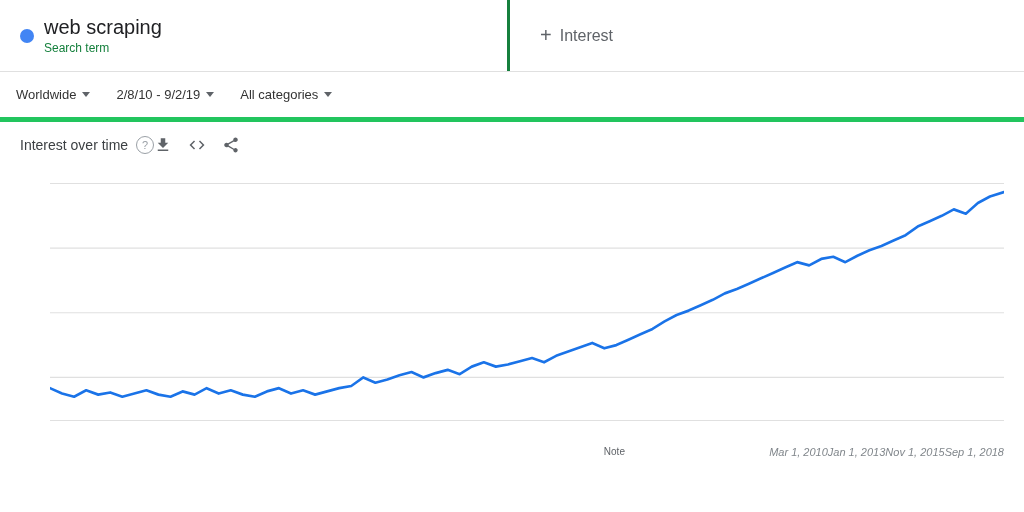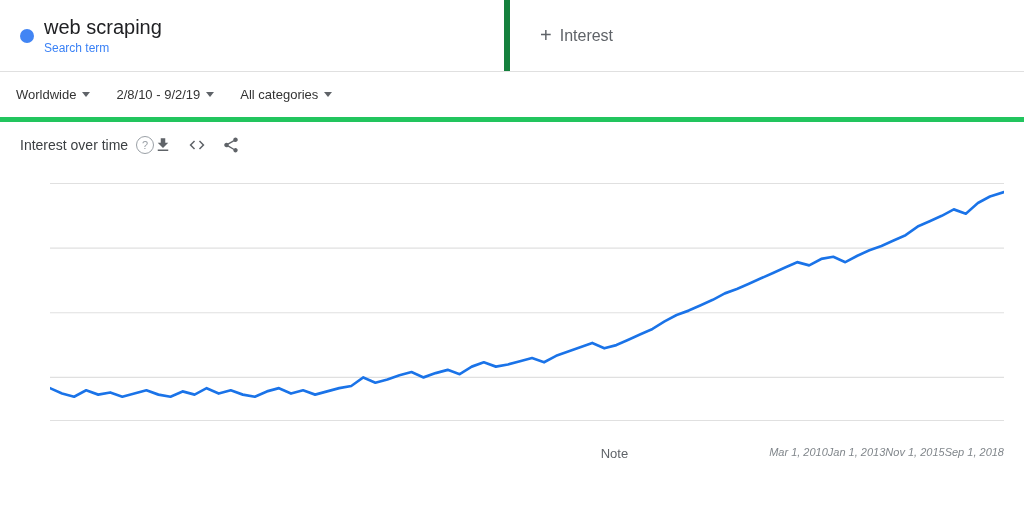--- a/index.html
+++ b/index.html
@@ -10,39 +10,39 @@
       display: flex;
       align-items: stretch;
       border-bottom: 1px solid #e0e0e0;
       height: 72px;
     }
     .header-left {
       display: flex;
       align-items: center;
       padding: 8px 20px;
       flex: 0 0 510px;
-      border-right: 6px solid #15803d;
+      border-right: 3px solid #15803d;
     }
     .search-dot {
       width: 14px;
       height: 14px;
       border-radius: 50%;
       background: #4285F4;
       margin-right: 10px;
       flex-shrink: 0;
     }
     .search-term-block {}
     .search-term-title {
       font-size: 20px;
       font-weight: 400;
       color: #202124;
     }
     .search-term-sub {
       font-size: 12px;
-      color: #3b82f6;
+      color: #15803d;
       margin-top: 2px;
     }
     .header-right {
       display: flex;
       align-items: center;
       padding: 12px 30px;
       flex: 1;
     }
     .compare-btn {
       display: flex;
@@ -320,15 +320,15 @@
   </div>
 
   <div class="x-axis-labels">
     <span>Mar 1, 2010</span>
     <span>Jan 1, 2013</span>
     <span>Nov 1, 2015</span>
     <span>Sep 1, 2018</span>
   </div>
 
   <div style="position:relative; padding: 2px 20px 0 50px; display:flex; justify-content:center; margin-top: -14px;">
-    <span style="position:absolute; left: 60%; transform:translateX(-50%); font-size:13px; color:#5f6368;">Note</span>
+    <span style="position:absolute; left: 60%; transform:translateX(-50%); font-size:10px; color:#5f6368;">Note</span>
   </div>
 </div>
 
 </body></html>

